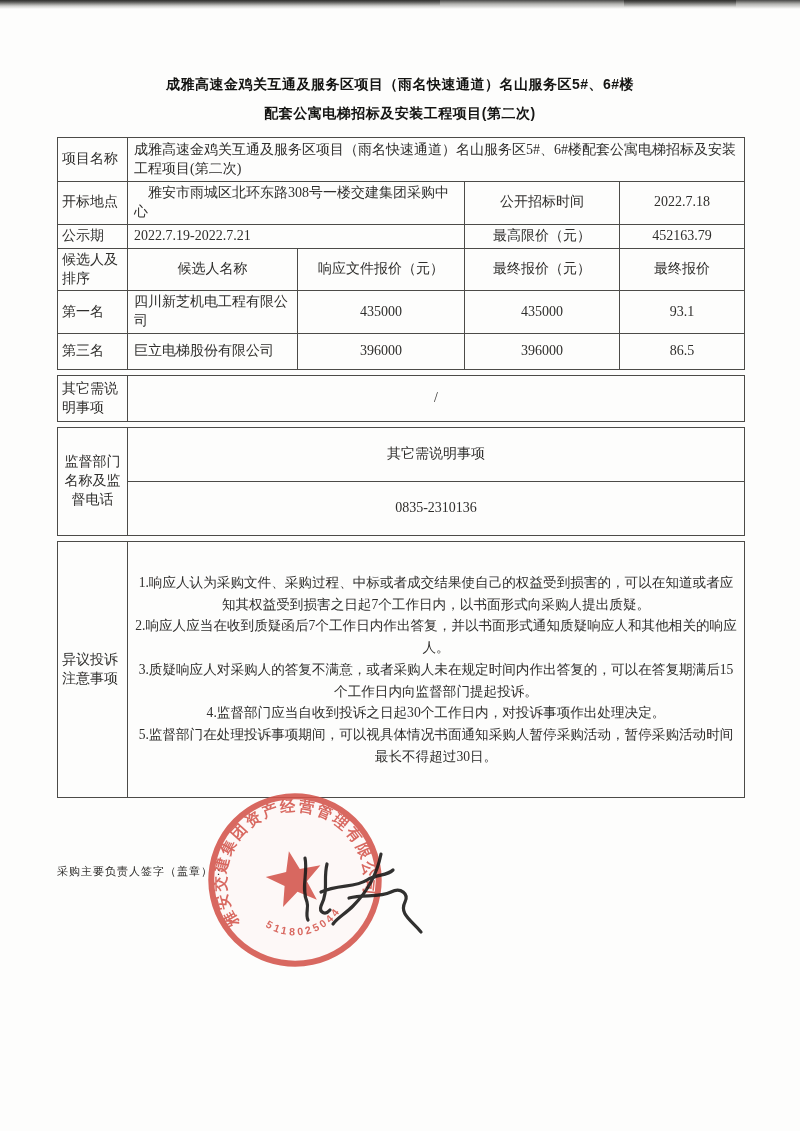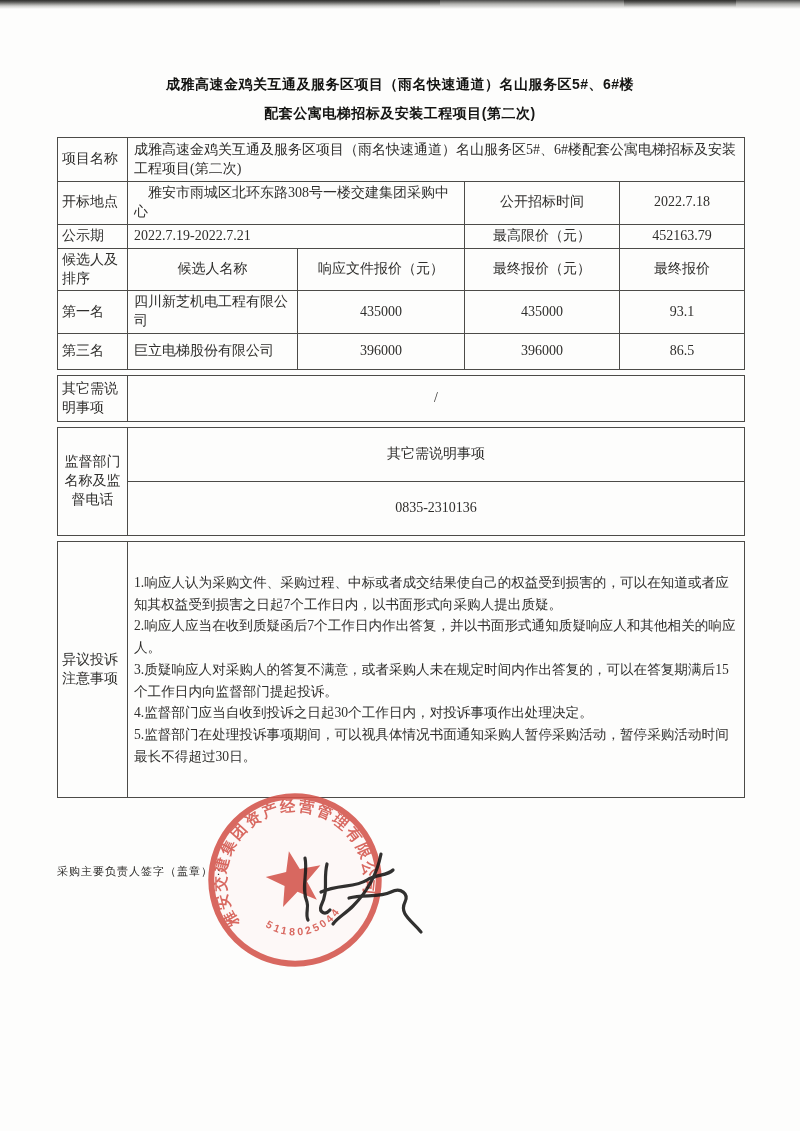--- a/index.html
+++ b/index.html
@@ -46,21 +46,21 @@
   td.center{text-align:center;}
   td.left{text-align:left;}
   td.indent{text-indent:1em;}
   .gap{height:5px;}
 
   tr.h44{height:44px;} tr.h40{height:40px;} tr.h42{height:42px;}
   tr.h20{height:20px;} tr.h36{height:36px;} tr.h46{height:46px;}
   tr.h54{height:54px;} tr.h256{height:256px;}
 
   .complaint td{vertical-align:middle;}
-  .complaint .body{font-size:13.6px;line-height:1.6;text-align:left;}
+  .complaint .body{font-size:13.6px;line-height:1.6;text-align:center;}
 
   .sign-line{
     position:absolute;left:57px;top:864px;
     font-size:11px;color:#2c2b29;letter-spacing:1px;
   }
 
   .stamp{position:absolute;left:203px;top:788px;width:184px;height:184px;opacity:.88;}
   .signature{position:absolute;left:283px;top:840px;width:150px;height:105px;}
 </style>
 </head>

